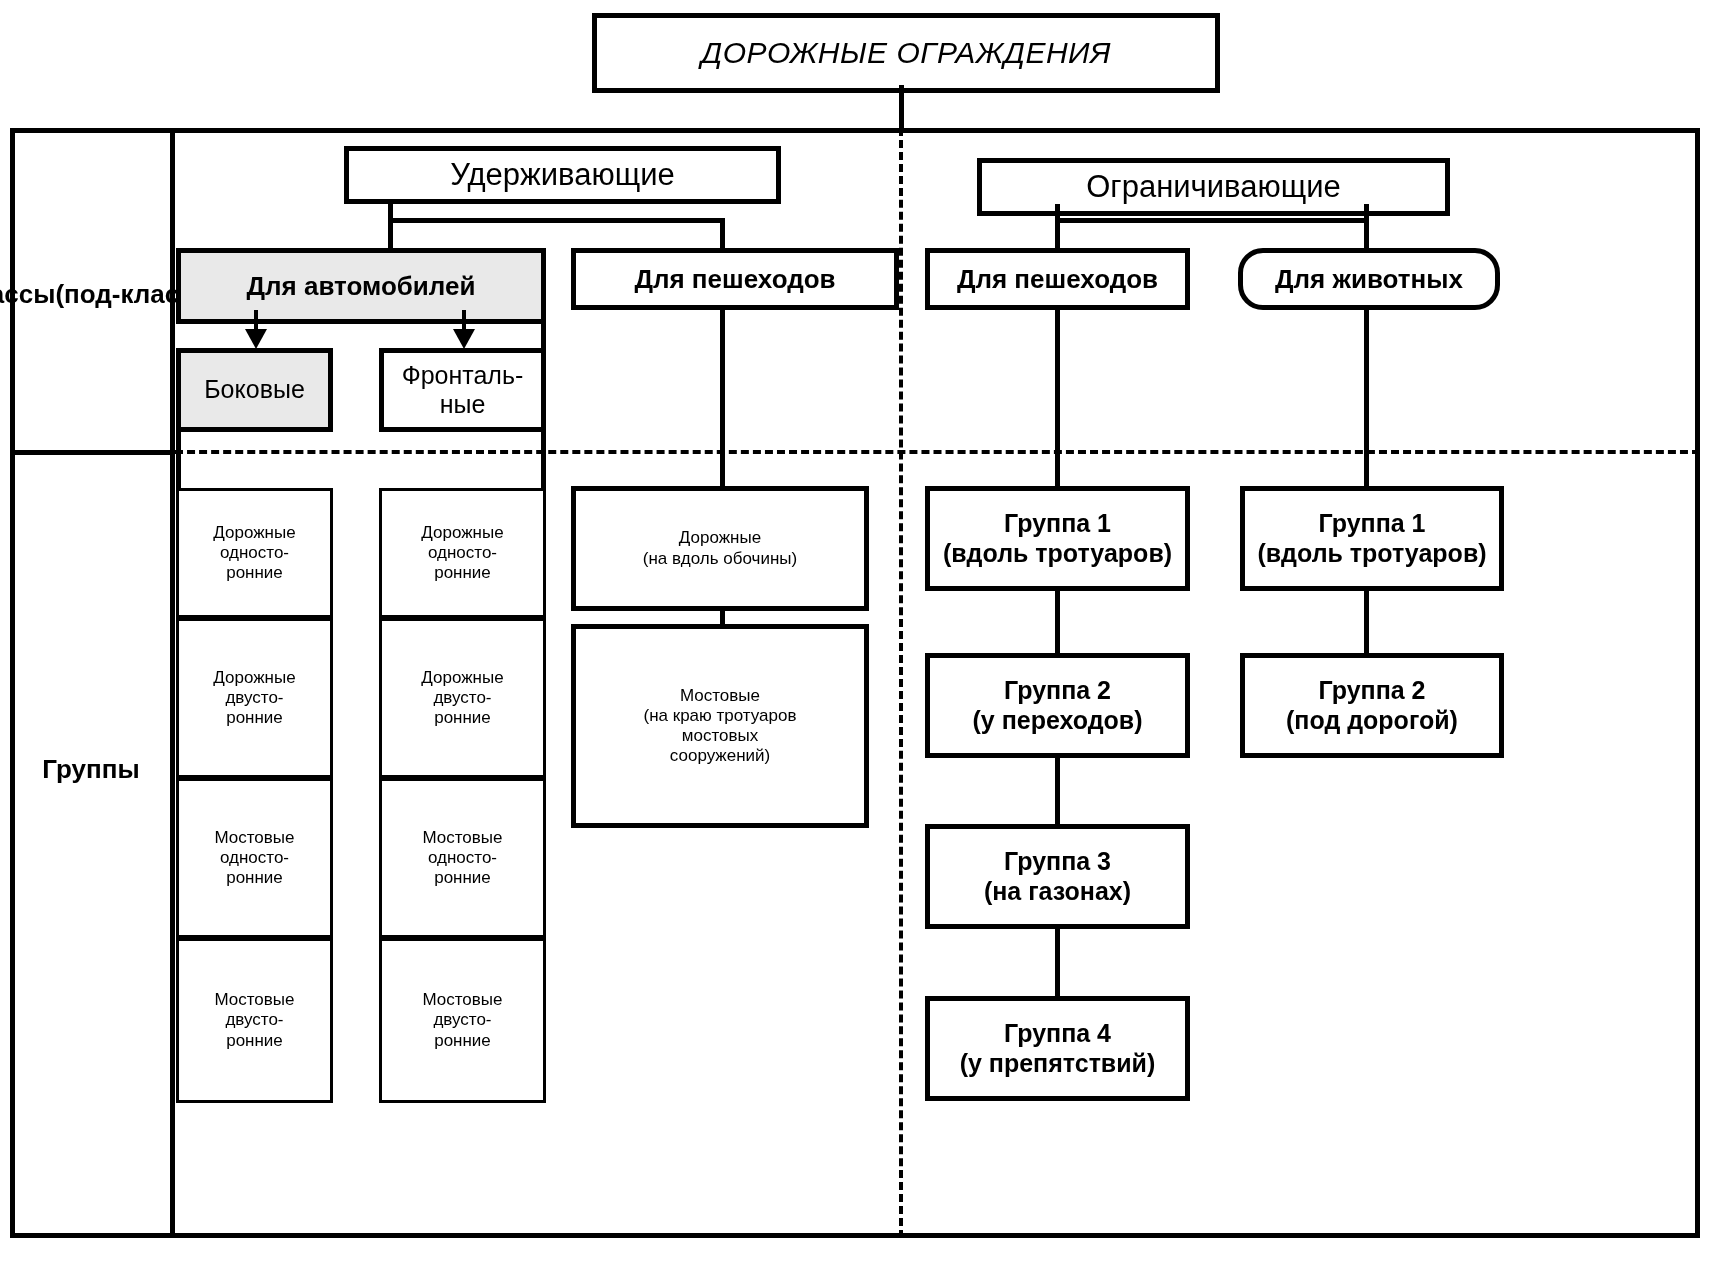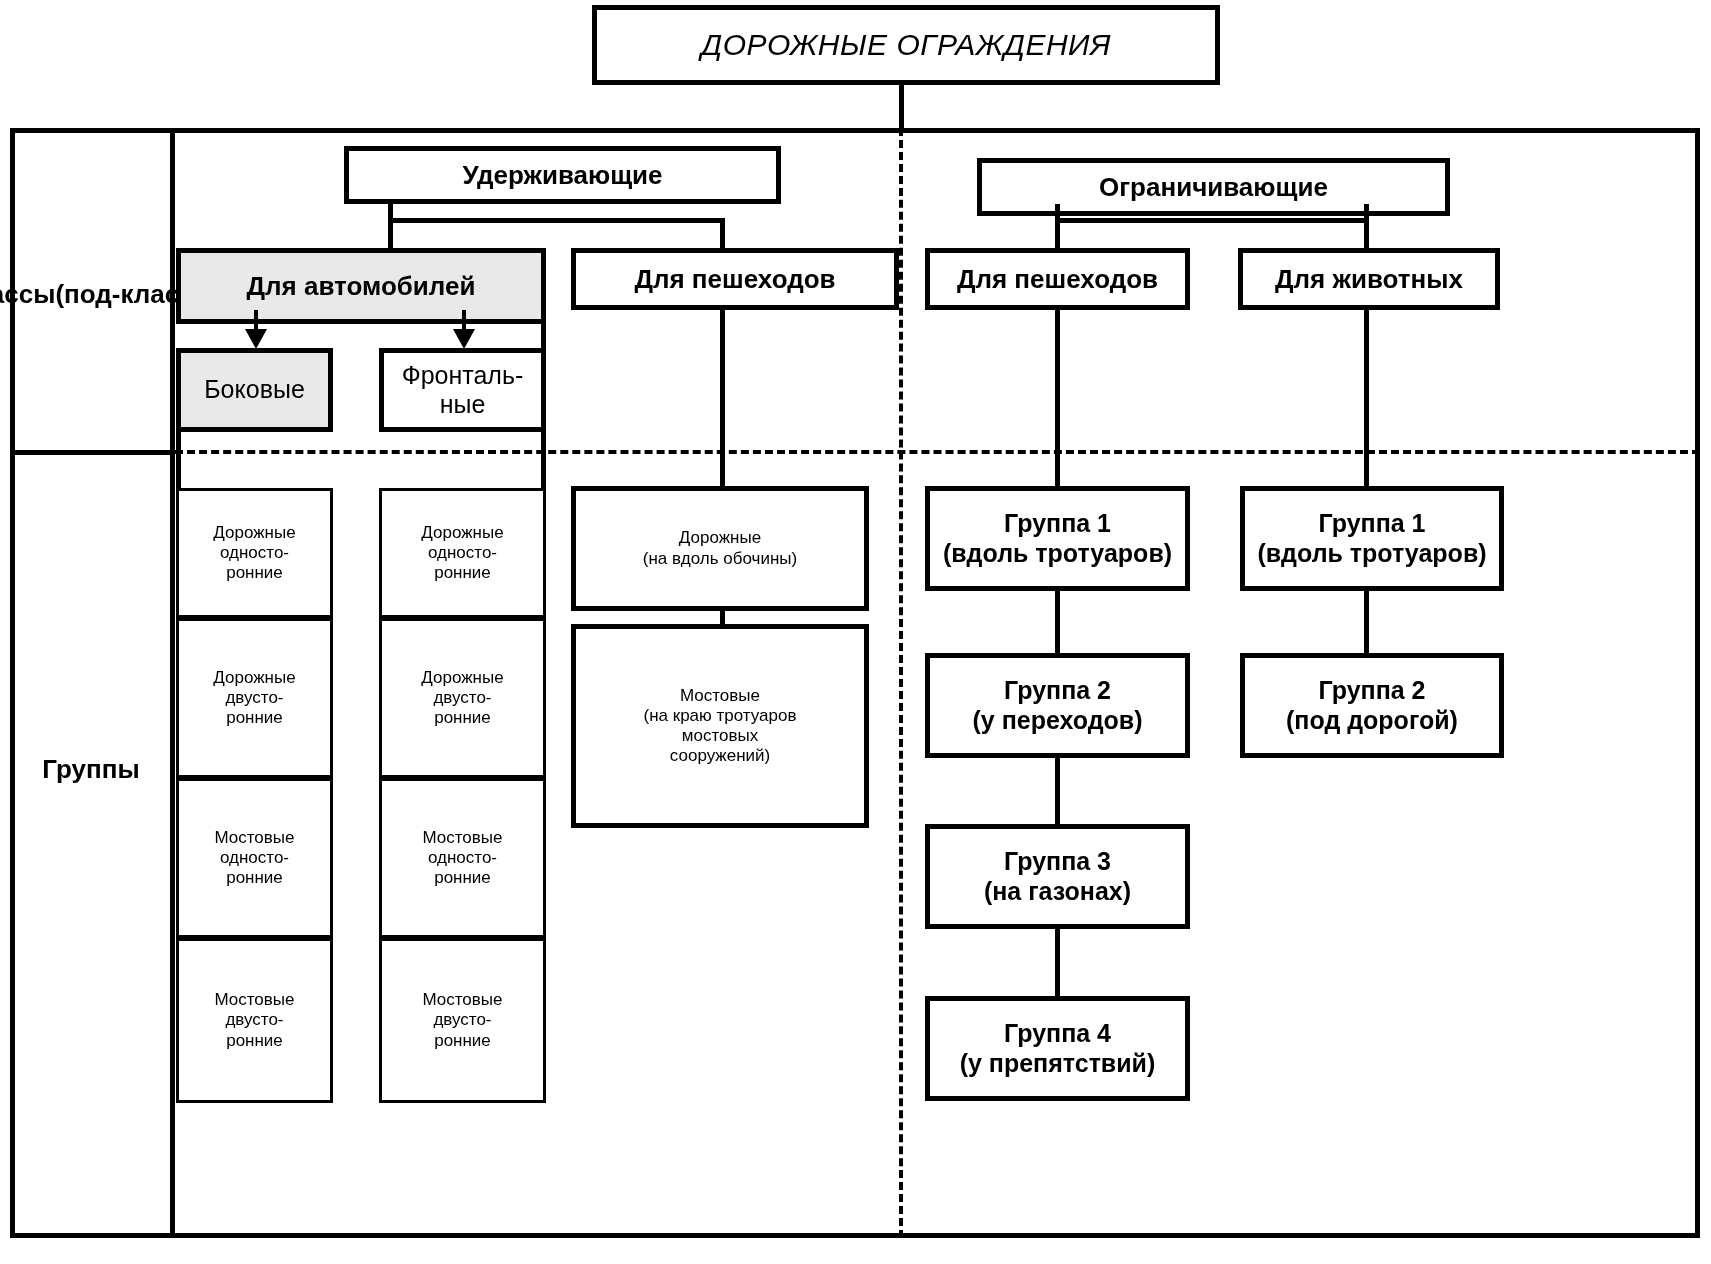--- a/index.html
+++ b/index.html
@@ -6,22 +6,22 @@
   body{font-family:"Liberation Sans", sans-serif;color:#000;}
   #page{position:relative;width:1711px;height:1264px;overflow:hidden;background:#fff;}
 
   
   .box{position:absolute;box-sizing:border-box;border:4px solid #000;background:#fff;
        display:flex;align-items:center;justify-content:center;text-align:center;
        line-height:1.18;padding:2px 4px;}
   .box.thin{border-width:3px;}
   .box.bold{border-width:5px;}
 
-  .title-box{font-size:30px;font-style:italic;letter-spacing:.5px;font-weight:400;}
-  .lvl1{font-size:26px;font-weight:bold;}
+  .title-box{font-size:30px;font-style:italic;letter-spacing:.5px;font-weight:400;margin-top:8px;}
+  .lvl1{font-size:31px;}
   .lvl2{font-size:26px;font-weight:bold;}
   .sub{font-size:25px;}
   .grp{font-size:17px;}
   .grp-b{font-size:25px;font-weight:bold;}
 
   .shaded{background:#e9e9e9;}
 
   
   .ln{position:absolute;background:#000;}
   .vline5{width:5px;}
@@ -172,21 +172,21 @@
   </div>
 
   <div class="ln hline5" style="left:1055px;top:218px;width:313px;"></div>
   <div class="ln vline5" style="left:1055px;top:204px;height:46px;"></div>
   <div class="ln vline5" style="left:1364px;top:204px;height:46px;"></div>
 
   <div class="box bold lvl2" style="left:925px;top:248px;width:265px;height:62px;">
     <span>Для пешеходов</span>
   </div>
 
-  <div class="box bold lvl2" style="left:1238px;top:248px;width:262px;height:62px;">
+  <div class="box bold lvl2" style="left:1238px;top:248px;width:262px;height:62px;border-radius:25px;">
     <span>Для животных</span>
   </div>
 
   <div class="ln vline5" style="left:1055px;top:310px;height:176px;"></div>
   <div class="ln vline5" style="left:1364px;top:310px;height:176px;"></div>
 
   <div class="box bold grp-b" style="left:925px;top:486px;width:265px;height:105px;flex-direction:column;">
     <span>Группа 1</span>
     <span>(вдоль тротуаров)</span>
   </div>

